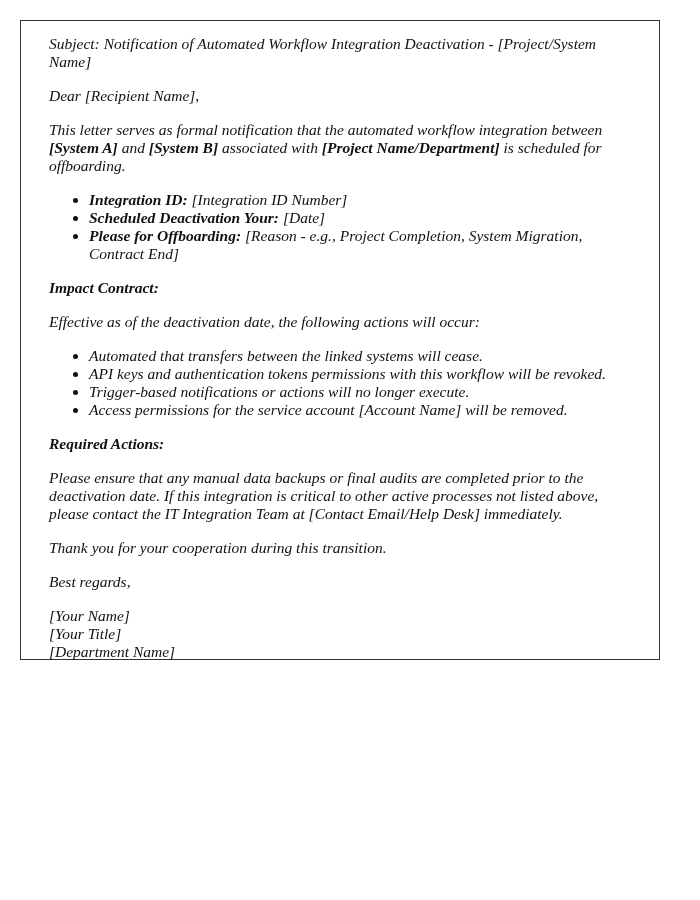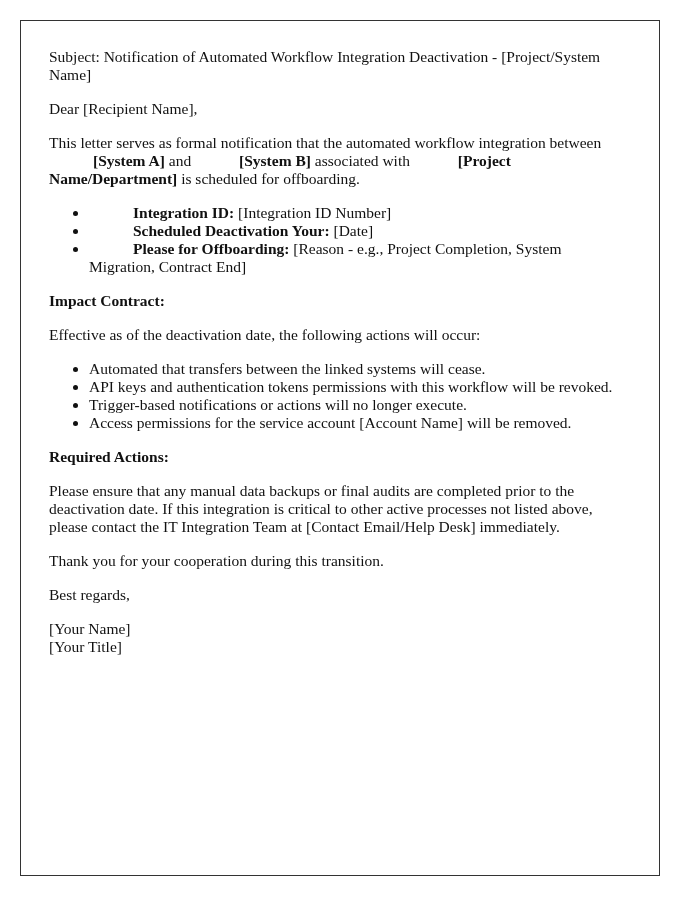--- a/index.html
+++ b/index.html
@@ -14,40 +14,41 @@
     font-family: "Liberation Serif", "DejaVu Serif", serif;
     font-size: 15.5px;
     line-height: 18px;
     color: #111111;
   }
   .letter {
     position: absolute;
     left: 20px;
     top: 20px;
     width: 640px;
-    height: 856px;
+    height: 640px;
     border: 1px solid #333333;
     box-sizing: border-box;
-    padding: 27px 28px 0 28px;
+    padding: 14px 28px 0 28px;
+    font-style: italic;
   }
   p {
     margin: 0 0 16px 0;
   }
   .heading {
     font-weight: bold;
     margin-bottom: 16px;
   }
   ul {
     margin: 0 0 16px 0;
     padding-left: 40px;
   }
   ul li {
     margin: 0;
   }
-  b { font-weight: bold; margin-left: 44px; }
+  b { font-weight: bold; }
   .sig-line { display: block; }
 </style>
 </head>
 <body>
 
 <div class="letter">
   <p>Subject: Notification of Automated Workflow Integration Deactivation - [Project/System Name]</p>
 
   <p>Dear [Recipient Name],</p>
 
@@ -71,14 +72,15 @@
   <p class="heading">Required Actions:</p>
   <p>Please ensure that any manual data backups or final audits are completed prior to the deactivation date. If this integration is critical to other active processes not listed above, please contact the IT Integration Team at [Contact Email/Help Desk] immediately.</p>
 
   <p>Thank you for your cooperation during this transition.</p>
 
   <p>Best regards,</p>
 
   <p>
     <span class="sig-line">[Your Name]</span>
     <span class="sig-line">[Your Title]</span>
+    <span class="sig-line">[Department Name]</span>
   </p>
 </div>
 
 </body></html>

